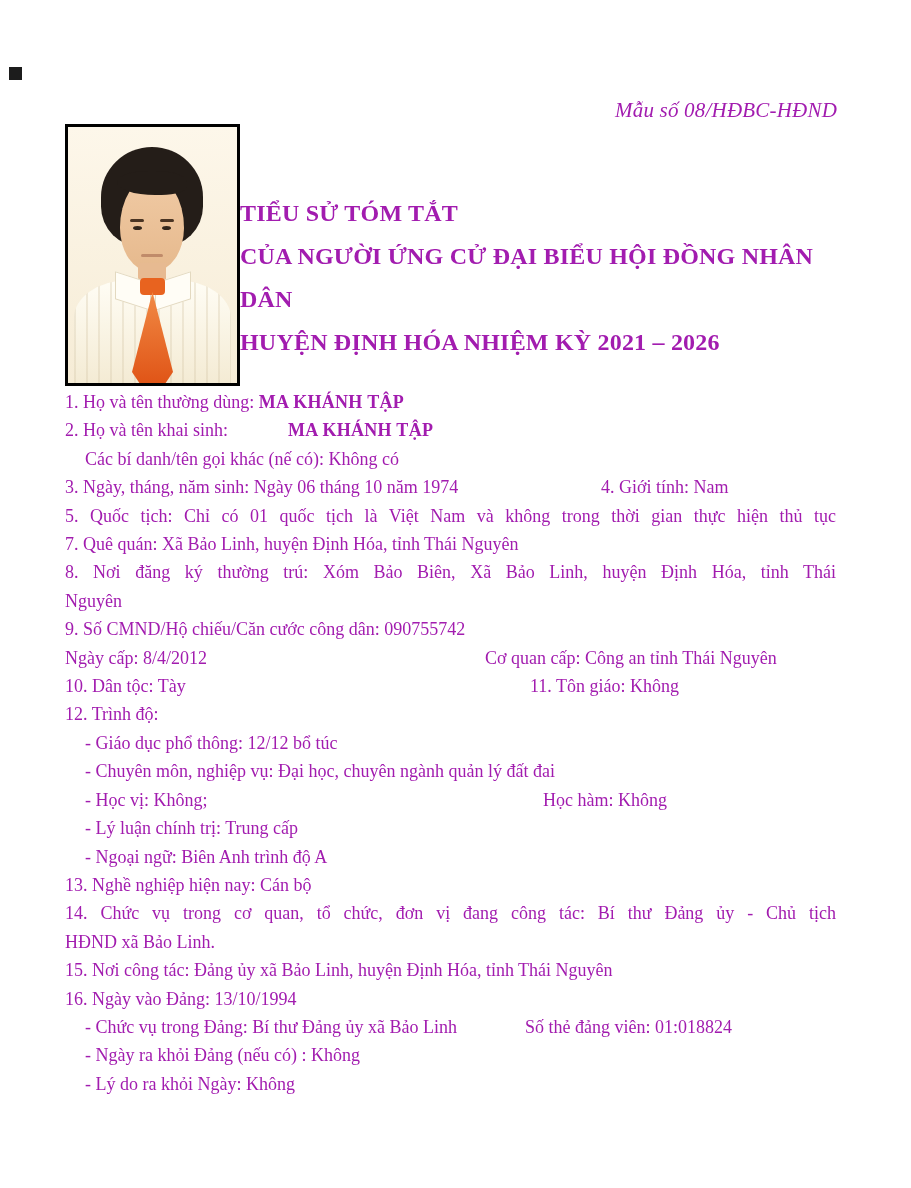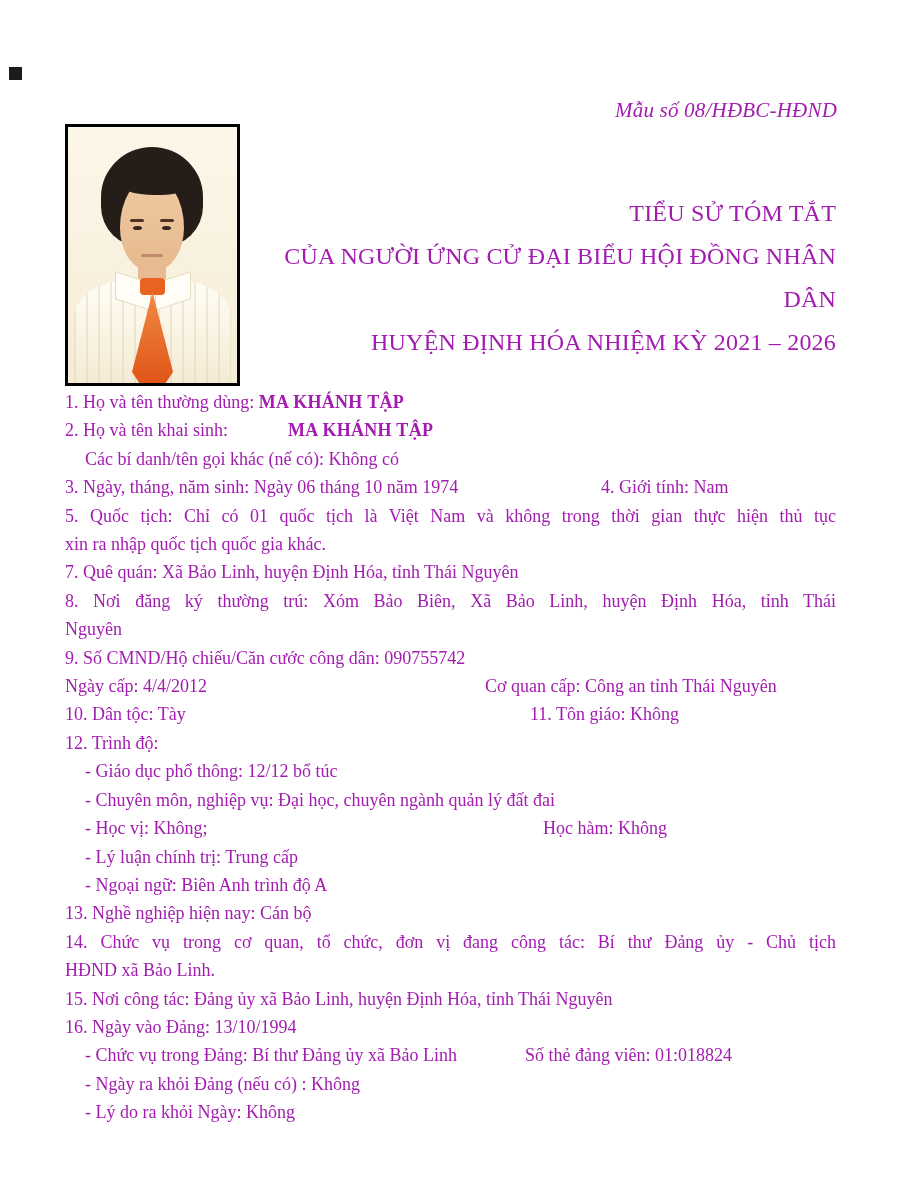--- a/index.html
+++ b/index.html
@@ -36,22 +36,22 @@
   .p-collar-l,.p-collar-r{position:absolute;top:150px;width:34px;height:26px;background:#fffdf6;border:1px solid #e3d9c0;}
   .p-collar-l{left:47px;transform:skewY(18deg);} .p-collar-r{left:87px;transform:skewY(-18deg);}
   .p-tie-knot{position:absolute;left:72px;top:151px;width:25px;height:17px;background:#e8631f;border-radius:4px;}
   .p-tie{
     position:absolute;left:64px;top:165px;width:41px;height:91px;
     background:linear-gradient(#f18a45,#e05517);
     clip-path:polygon(50% 0,100% 88%,82% 100%,18% 100%,0 88%);
   }
   
   .title{
-    position:absolute;left:240px;top:156px;width:596px;text-align:right;
-    font-weight:normal;font-size:24px;line-height:43px;letter-spacing:0.2px;
+    position:absolute;left:240px;top:156px;width:596px;text-align:left;
+    font-weight:bold;font-size:24px;line-height:43px;letter-spacing:0.2px;
   }
   
   .doc-body{
     position:absolute;left:65px;top:352px;width:771px;
     font-size:18px;line-height:28.4px;
   }
   .ln{position:relative;white-space:nowrap;}
   .ln.indent{padding-left:20px;}
   .ln.fjust{white-space:normal;text-align:justify;text-align-last:justify;}
   .ln .abs{position:absolute;white-space:nowrap;}
@@ -88,26 +88,25 @@
     <div>CỦA NGƯỜI ỨNG CỬ ĐẠI BIỂU HỘI ĐỒNG NHÂN DÂN</div>
     <div>HUYỆN ĐỊNH HÓA NHIỆM KỲ 2021 – 2026</div>
   </div>
 
   <div class="doc-body" id="body-lines">
       <div class="ln"><span>1. Họ và tên thường dùng: </span><span class="bold-name">MA KHÁNH TẬP</span></div>
       <div class="ln"><span>2. Họ và tên khai sinh:</span><span class="bold-name abs" style="left: 223px;">MA KHÁNH TẬP</span></div>
       <div class="ln indent"><span>Các bí danh/tên gọi khác (nế có): Không có</span></div>
       <div class="ln"><span>3. Ngày, tháng, năm sinh: Ngày 06 tháng 10 năm 1974</span><span class="abs" style="left: 536px;">4. Giới tính: Nam</span></div>
       <div class="ln fjust"><span>5. Quốc tịch: Chỉ có 01 quốc tịch là Việt Nam và không trong thời gian thực hiện thủ tục</span></div>
-      <div class="ln"><span>xin ra nhập quốc tịch quốc gia khác.</span></div>
       <div class="ln"><span>7. Quê quán: Xã Bảo Linh, huyện Định Hóa, tỉnh Thái Nguyên</span></div>
       <div class="ln fjust"><span>8. Nơi đăng ký thường trú: Xóm Bảo Biên, Xã Bảo Linh, huyện Định Hóa, tỉnh Thái</span></div>
       <div class="ln"><span>Nguyên</span></div>
       <div class="ln"><span>9. Số CMND/Hộ chiếu/Căn cước công dân: 090755742</span></div>
-      <div class="ln"><span>Ngày cấp: 4/4/2012</span><span class="abs" style="left: 420px;">Cơ quan cấp: Công an tỉnh Thái Nguyên</span></div>
+      <div class="ln"><span>Ngày cấp: 8/4/2012</span><span class="abs" style="left: 420px;">Cơ quan cấp: Công an tỉnh Thái Nguyên</span></div>
       <div class="ln"><span>10. Dân tộc: Tày</span><span class="abs" style="left: 465px;">11. Tôn giáo: Không</span></div>
       <div class="ln"><span>12. Trình độ:</span></div>
       <div class="ln indent"><span>- Giáo dục phổ thông: 12/12 bổ túc</span></div>
       <div class="ln indent"><span>- Chuyên môn, nghiệp vụ: Đại học, chuyên ngành quản lý đất đai</span></div>
       <div class="ln indent"><span>- Học vị: Không;</span><span class="abs" style="left: 478px;">Học hàm: Không</span></div>
       <div class="ln indent"><span>- Lý luận chính trị: Trung cấp</span></div>
       <div class="ln indent"><span>- Ngoại ngữ: Biên Anh trình độ A</span></div>
       <div class="ln"><span>13. Nghề nghiệp hiện nay: Cán bộ</span></div>
       <div class="ln fjust"><span>14. Chức vụ trong cơ quan, tổ chức, đơn vị đang công tác: Bí thư Đảng ủy - Chủ tịch</span></div>
       <div class="ln"><span>HĐND xã Bảo Linh.</span></div>

